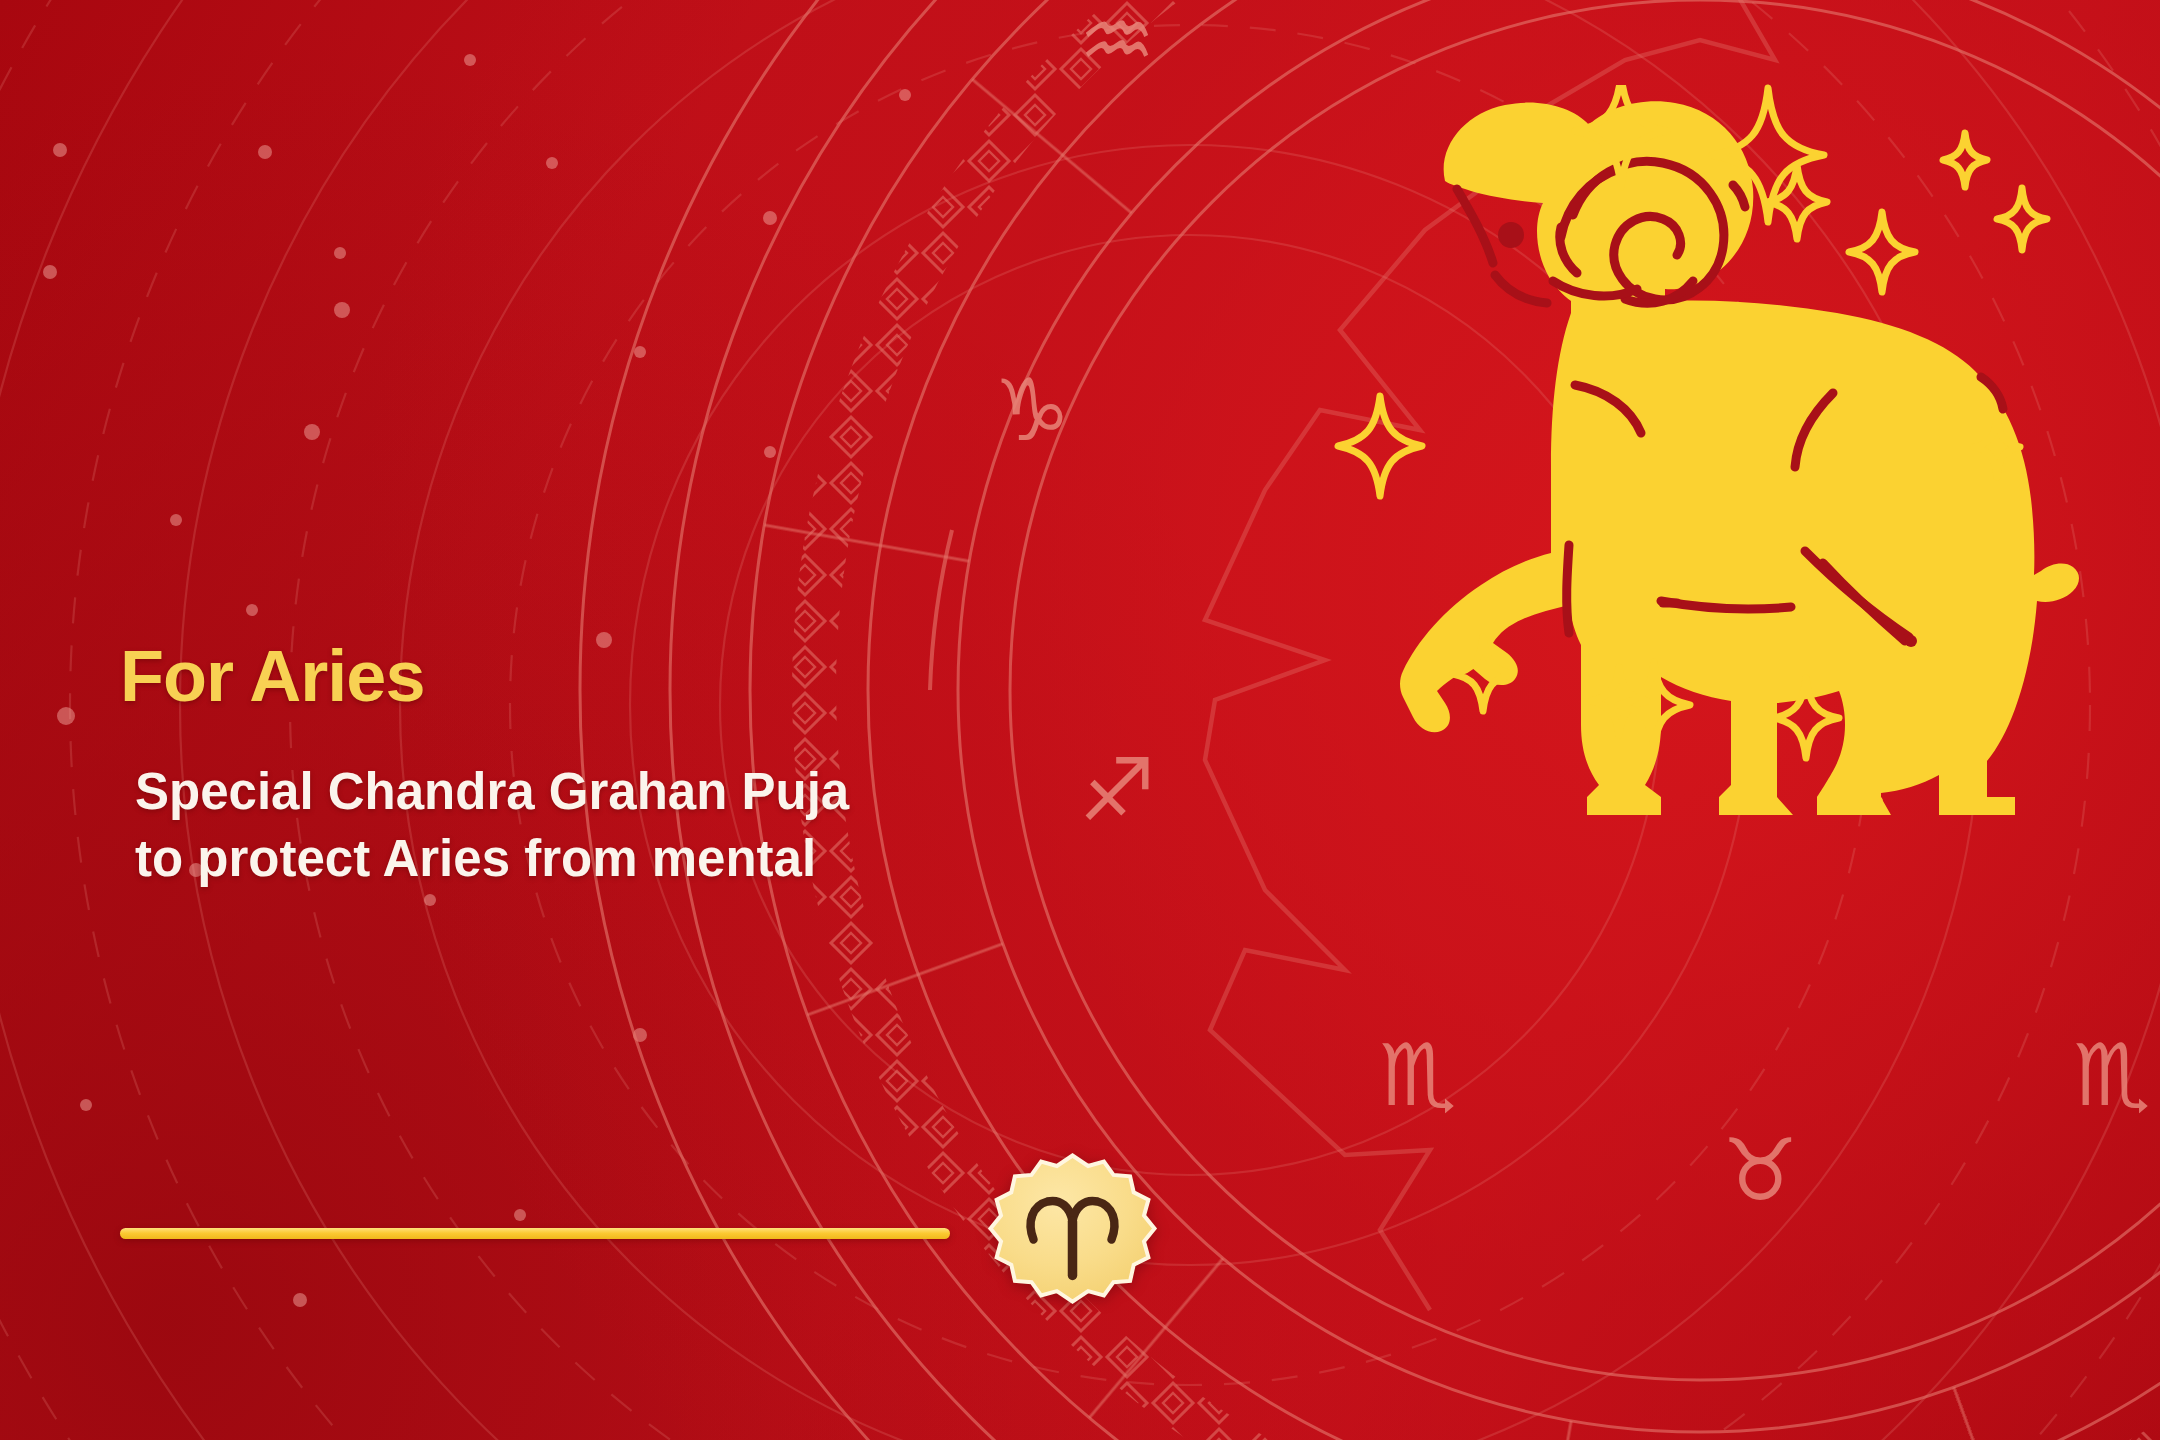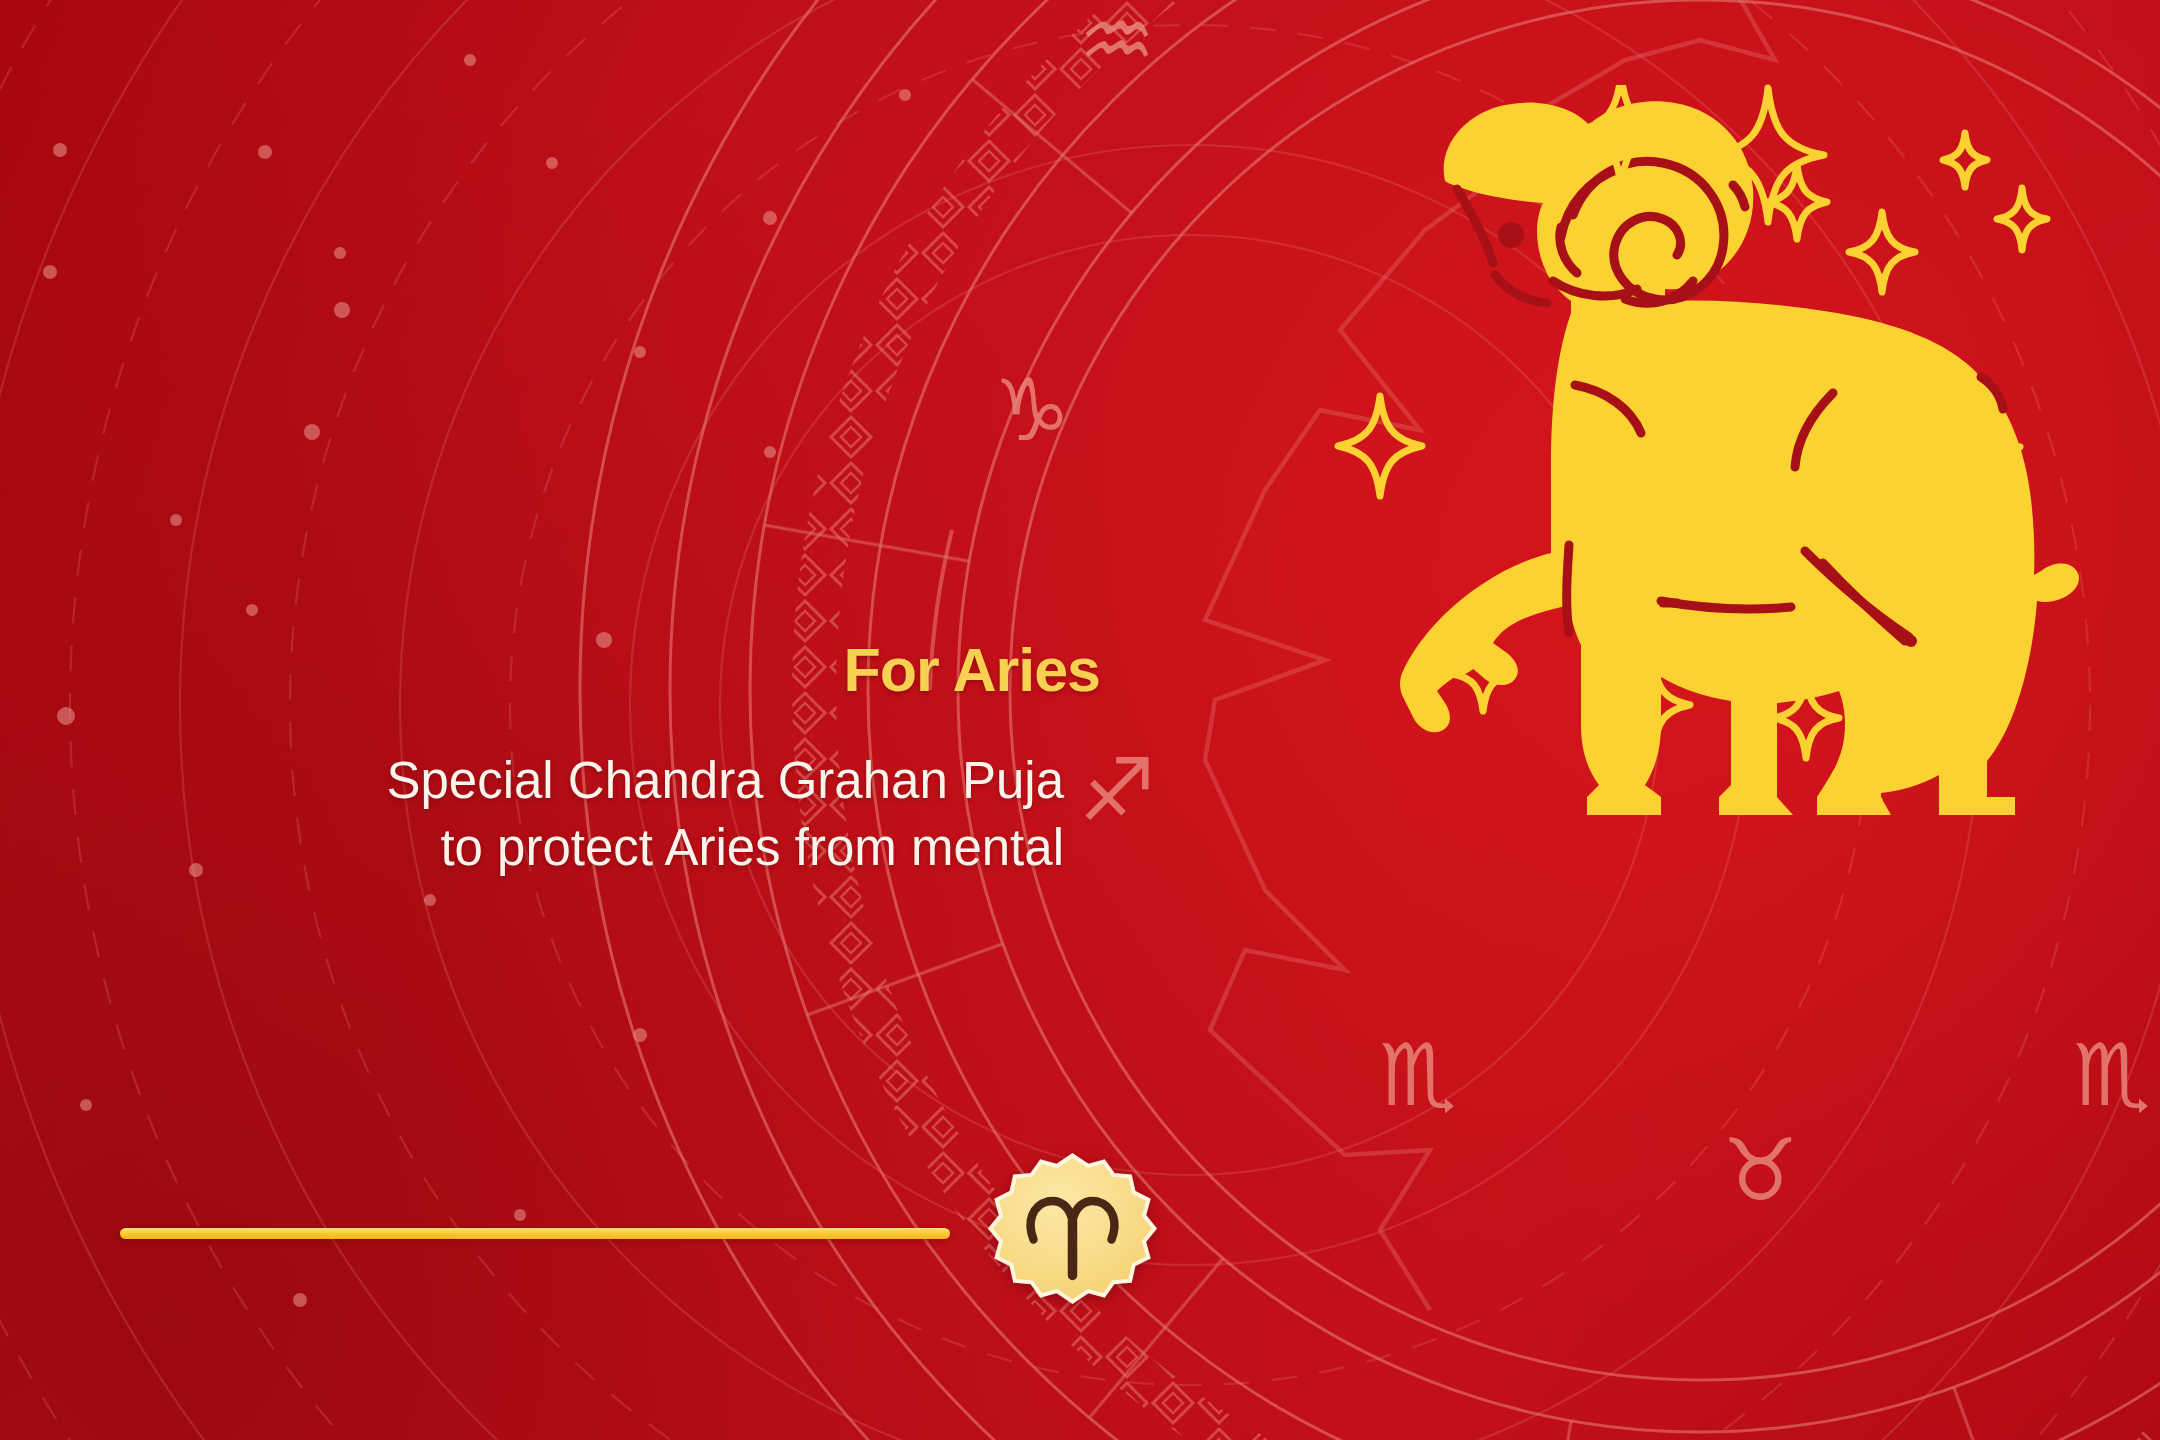--- a/index.html
+++ b/index.html
@@ -24,30 +24,28 @@
 
   
   #wheel{opacity:1;}
 
   
   #ram-wrap{position:absolute;left:1325px;top:85px;width:790px;height:740px;}
 
   
   #text-block{position:absolute;left:120px;top:640px;width:980px;}
   #headline{
-    font-size:61px;font-weight:700;letter-spacing:-1px;line-height:1;
+    font-size:72px;font-weight:700;letter-spacing:-1px;line-height:1;
     color:#F8D153;margin:0 0 46px 0;
     text-shadow:0 2px 5px rgba(90,0,4,.45);
-    text-align:right;
   }
   #subtitle{
-    font-size:51px;font-weight:400;line-height:1.32;
-    color:#FBF4EC;margin:4px;max-width:940px;
+    font-size:51px;font-weight:700;line-height:1.32;
+    color:#FBF4EC;margin:15px;max-width:940px;
     text-shadow:0 2px 5px rgba(90,0,4,.40);
-    text-align:right;
   }
   #subtitle .ln{display:block;}
 
   
   #divider{
     position:absolute;left:120px;top:1228px;width:830px;height:11px;
     border-radius:6px;
     background:linear-gradient(180deg,#FFE07A 0%,#FBC932 48%,#F0B81C 100%);
     box-shadow:0 2px 6px rgba(90,0,4,.35);
   }

